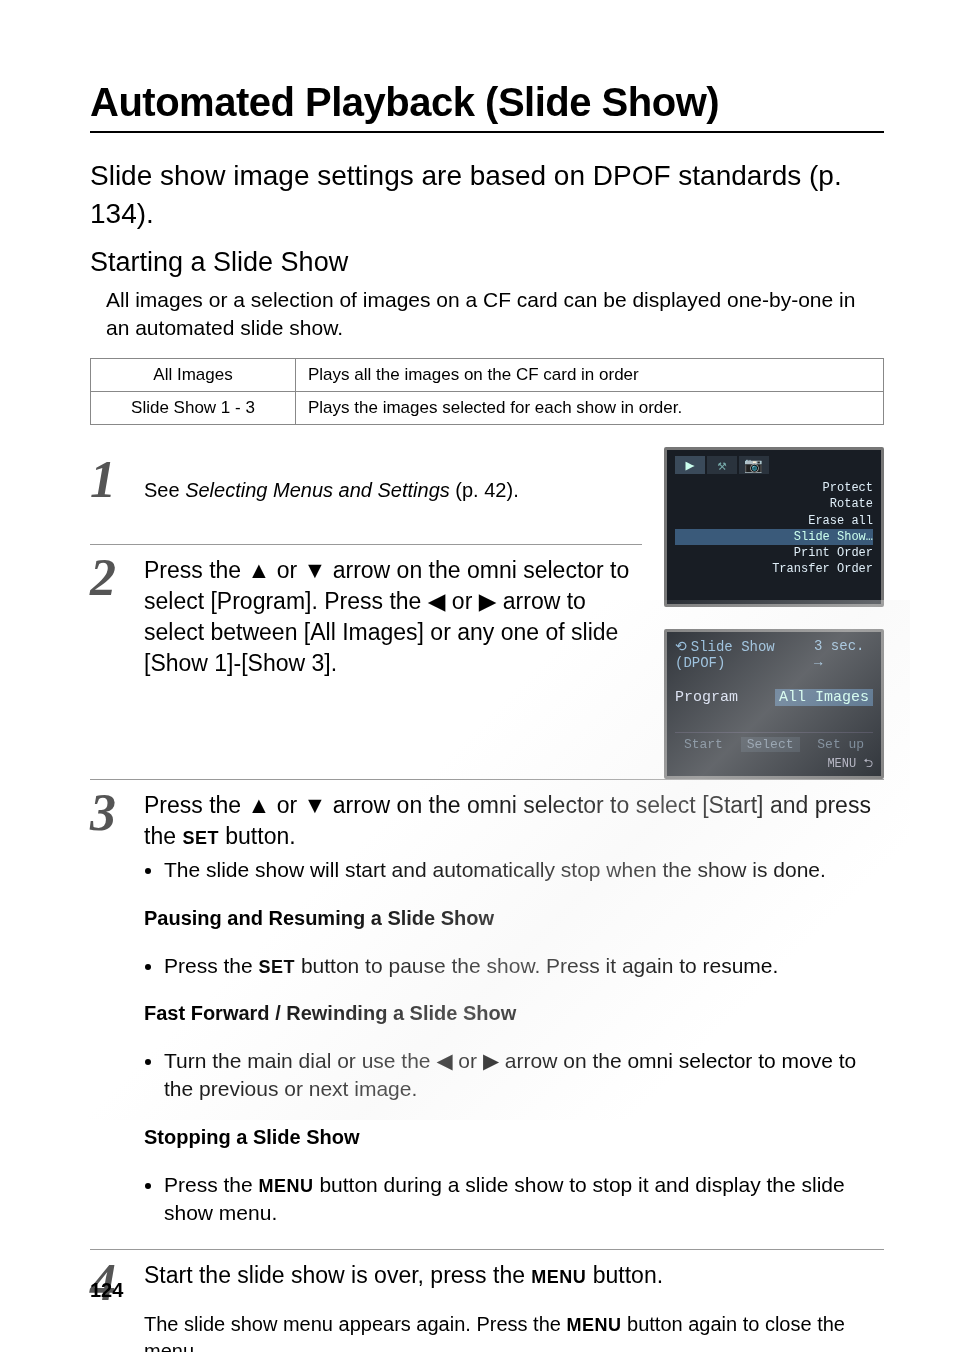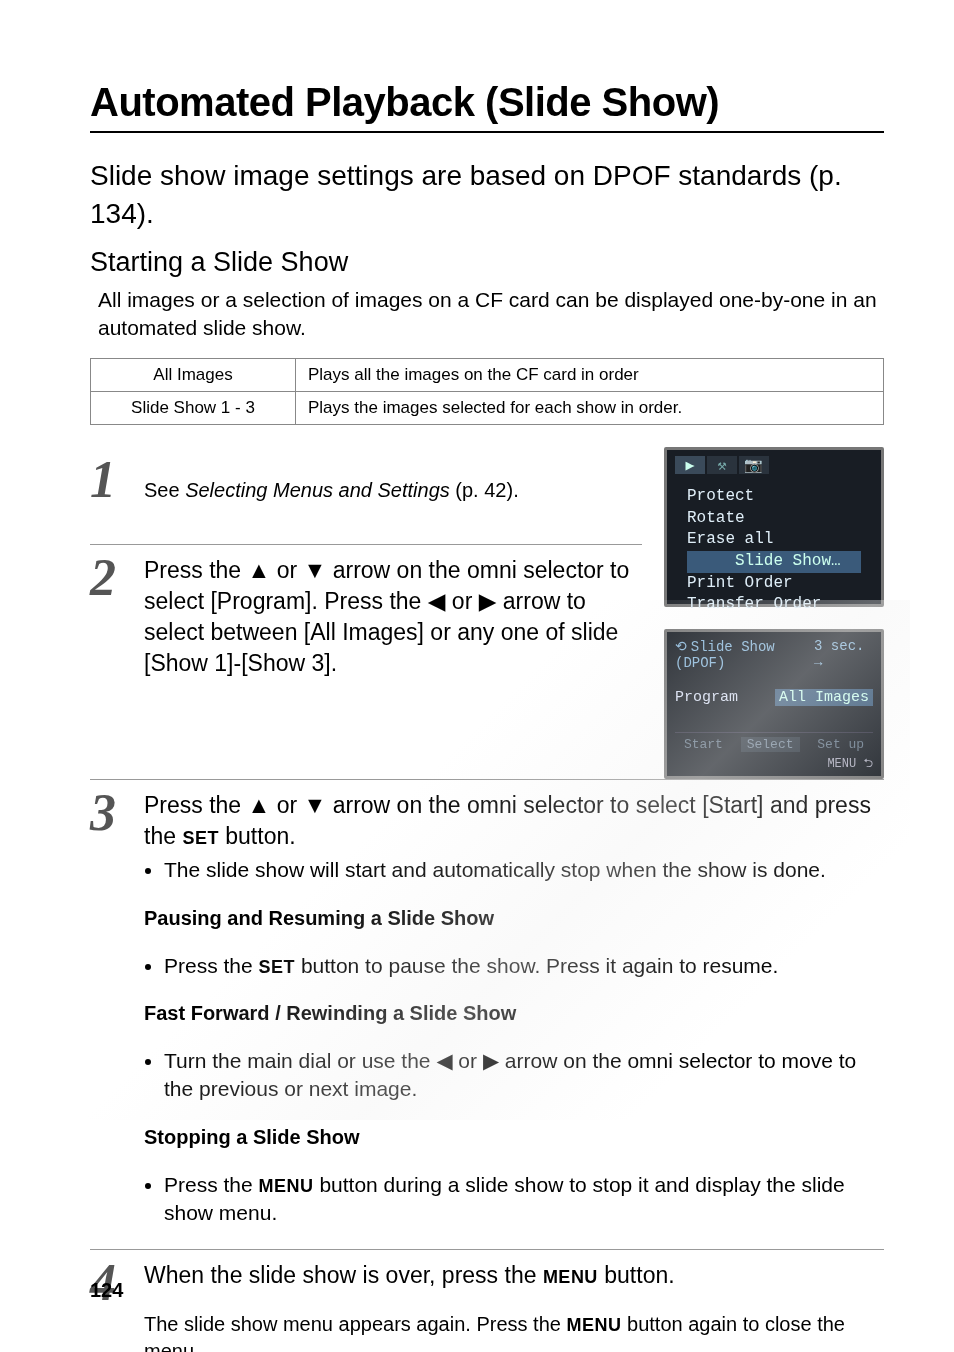--- a/index.html
+++ b/index.html
@@ -33,21 +33,21 @@
     margin: 0 0 14px 0;
     line-height: 1.35;
   }
   .section-heading {
     font-size: 27px;
     font-weight: 400;
     margin: 0 0 8px 0;
   }
   .section-body {
     font-size: 21px;
-    margin: 0 0 16px 8px;
+    margin: 0 0 16px 16px;
     line-height: 1.35;
   }
   table.opts {
     width: 100%;
     border-collapse: collapse;
     font-size: 17px;
     margin-bottom: 22px;
   }
   table.opts td, table.opts th {
     border: 1px solid #888;
@@ -126,23 +126,24 @@
     background: #2a333d;
     display: flex;
     align-items: center;
     justify-content: center;
     color: #7aa;
   }
   .tab.active { background: #3a4a5a; color: #cfe; }
   .menu-list {
     list-style: none;
     padding: 0;
-    margin: 12px;
-    font-size: 16px;
+    margin: 0;
+    font-size: 12px;
     line-height: 1.35;
+    text-align: right;
   }
   .menu-list li.highlight {
     background: #3a5a7a;
     color: #cfe;
     padding-left: 48px;
   }
   .dpof-header {
     color: #8ab7d9;
     font-size: 14px;
     display: flex;
@@ -327,21 +328,21 @@
       <ul class="bullets">
         <li><span>Press the </span><span class="small-caps">MENU</span><span> button during a slide show to stop it and display the slide show menu.</span></li>
       </ul>
     </div>
   </div>
 
   <div class="step">
     <div class="step-num">4</div>
     <div class="step-content">
       <p class="lead">
-        <span>When the slide show is over, press the </span><span class="small-caps">MENU</span><span> button.</span>
+        <span>Start the slide show is over, press the </span><span class="small-caps">MENU</span><span> button.</span>
       </p>
       <p class="sub">
         <span>The slide show menu appears again. Press the </span><span class="small-caps">MENU</span><span> button again to close the menu.</span>
       </p>
     </div>
   </div>
 
 </div>
 
 <div class="copy-overlay"></div>

